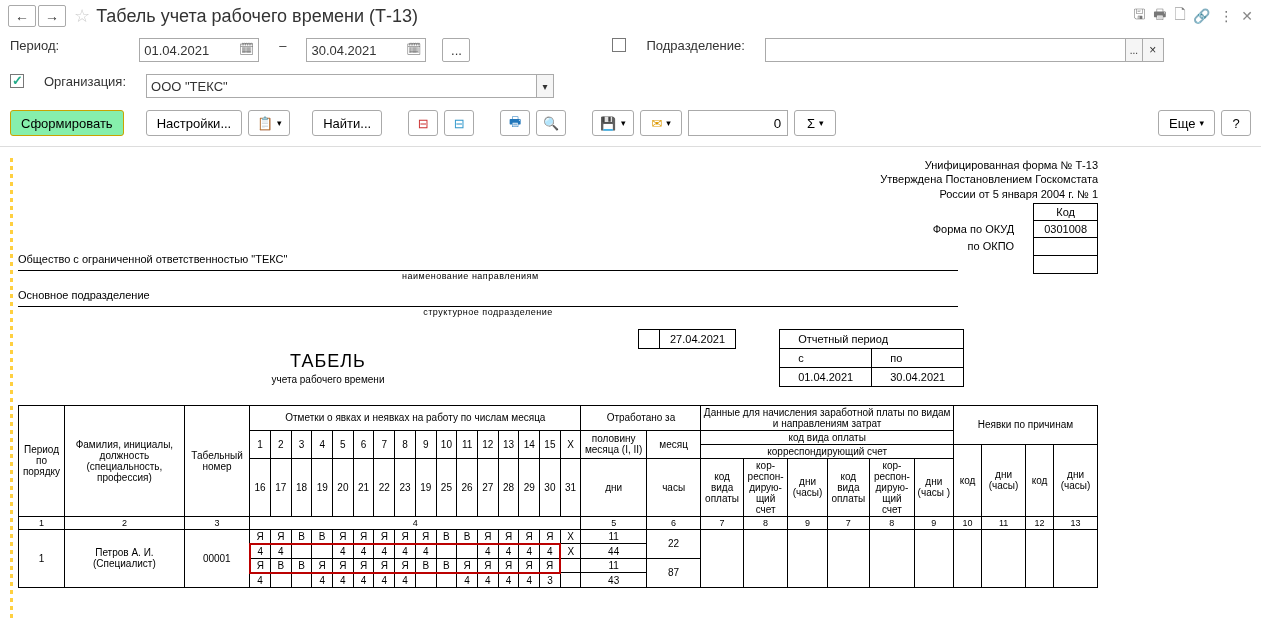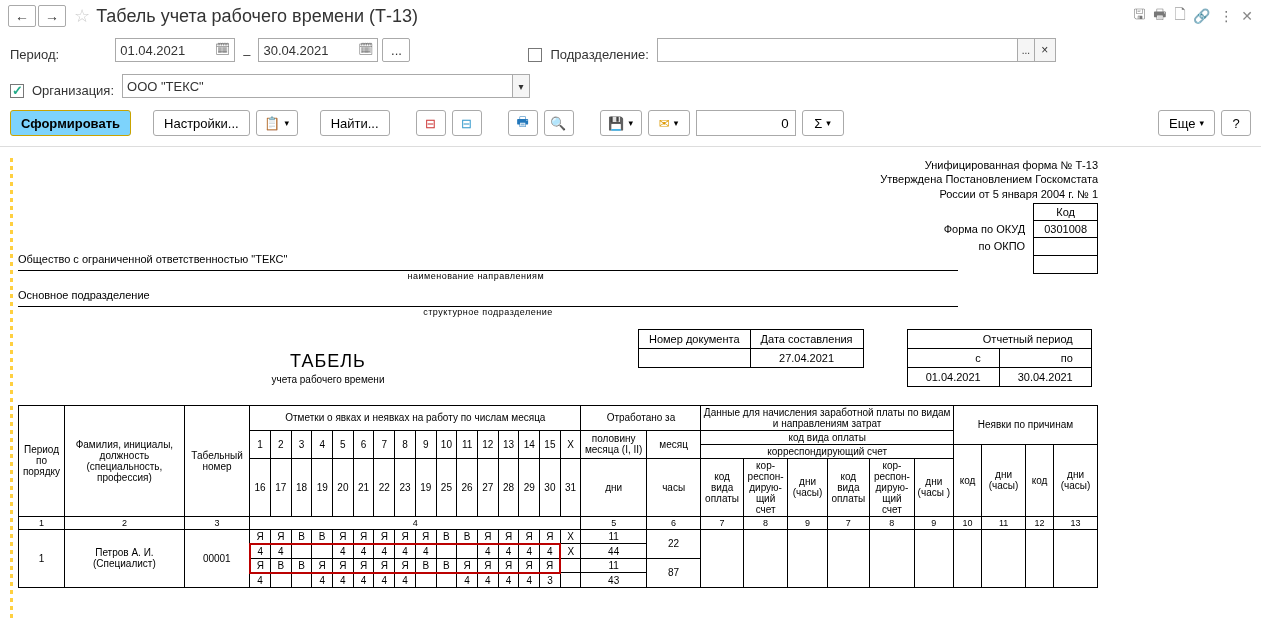--- a/index.html
+++ b/index.html
@@ -7,63 +7,63 @@
   .app { width:1261px; height:630px; overflow:hidden; position:relative; }
   .titlebar { display:flex; align-items:center; padding:4px 8px; height:32px; }
   .nav-btn { width:28px; height:22px; border:1px solid #aaa; border-radius:2px; background:#fff; display:flex; align-items:center; justify-content:center; cursor:pointer; margin-right:2px; }
   .nav-btn.r { margin-right:8px; }
   .star { color:#ccc; font-size:18px; margin-right:6px; }
   .title { font-size:18px; flex:1; }
   .title-icons { display:flex; gap:8px; align-items:center; color:#777; }
   .title-icons span { cursor:pointer; font-size:14px; }
   .close-x { font-size:16px; color:#888; }
 
-  .paramrow { display:flex; align-items:flex-end; padding:6px 10px; gap:4px; }
+  .paramrow { display:flex; align-items:flex-start; padding:6px 10px; gap:16px; }
   .label { margin-right:4px; }
   .input { height:24px; border:1px solid #aaa; background:#fff; padding:0 4px; font-size:13px; display:flex; align-items:center; }
   .date-field { width:120px; position:relative; display:flex; align-items:center; }
   .date-field .cal-icon { position:absolute; right:4px; top:3px; font-size:12px; color:#555; }
   .dash { margin:0 4px; }
   .btn-sq { width:28px; height:24px; border:1px solid #aaa; border-radius:2px; background:#fff; display:flex; align-items:center; justify-content:center; cursor:pointer; }
   .checkbox { width:14px; height:14px; border:1px solid #777; display:inline-block; vertical-align:middle; margin-right:4px; position:relative; }
   .checkbox.checked::after { content:"✓"; position:absolute; top:-2px; left:1px; color:#2a8; font-size:13px; font-weight:bold; }
   .combo { display:flex; align-items:center; }
   .combo .input { border-right:none; }
   .combo-btn { width:18px; height:24px; border:1px solid #aaa; background:#f5f5f5; display:flex; align-items:center; justify-content:center; cursor:pointer; font-size:10px; }
   .clear-btn { width:22px; height:24px; border:1px solid #aaa; background:#f5f5f5; display:flex; align-items:center; justify-content:center; cursor:pointer; font-size:12px; margin-left:-1px; }
 
   .toolbar { display:flex; align-items:center; padding:6px 10px 10px 10px; gap:6px; border-bottom:1px solid #ddd; }
   .tbtn { height:26px; padding:0 10px; border:1px solid #aaa; border-radius:3px; background:#fff; cursor:pointer; display:flex; align-items:center; gap:4px; font-size:13px; }
-  .tbtn.primary { background:#7dd3fc; border-color:#c9a300; font-weight:bold; }
+  .tbtn.primary { background:#86efac; border-color:#c9a300; font-weight:normal; }
   .tbtn.icon-only { width:30px; padding:0; justify-content:center; }
   .tbtn.icon-dd { width:42px; padding:0; justify-content:center; }
   .tb-spacer { flex:1; }
   .num-input { width:100px; height:26px; border:1px solid #aaa; text-align:right; padding:0 6px; }
   
   .report-area { position:absolute; top:150px; left:0; right:0; bottom:0; overflow:auto; padding:8px 20px 8px 14px; }
   .report-area::-webkit-scrollbar { width:14px; }
   .report-area::-webkit-scrollbar-thumb { background:#c0c0c0; border-radius:6px; }
   .margin { position:absolute; left:10px; top:158px; width:3px; height:460px; background:repeating-linear-gradient(180deg,#ffd040 0 4px, transparent 4px 8px); }
   
   .doc { font-family: Arial, sans-serif; font-size:11px; color:#000; width:1080px; margin-left:4px; }
   .top-note { text-align:right; font-size:11px; line-height:1.3; }
   .code-table { border-collapse:collapse; float:right; margin-top:2px; }
   .code-table td, .code-table th { border:1px solid #000; padding:2px 10px; font-size:11px; text-align:center; }
-  .code-table .lbl { border:none; text-align:right; padding-right:8px; }
+  .code-table .lbl { border:none; text-align:right; padding-right:19px; }
   .code-table .hdr { font-weight:normal; }
   .code-table .empty { height:18px; }
 
   .org-line { border-bottom:1px solid #000; width:940px; height:18px; font-size:11px; padding-bottom:1px; margin-top:52px; }
   .sub-cap { text-align:center; font-size:9px; width:940px; letter-spacing:0.5px; }
 
   .doc-info { margin-top:12px; }
   .info-t { border-collapse:collapse; display:inline-table; margin-left:620px; }
   .info-t td { border:1px solid #000; padding:3px 10px; text-align:center; font-size:11px; }
   .info-t2 { border-collapse:collapse; display:inline-table; margin-left:40px; }
-  .info-t2 td { border:1px solid #000; padding:3px 18px; text-align:right; font-size:11px; }
+  .info-t2 td { border:1px solid #000; padding:3px 18px; text-align:left; font-size:11px; }
   .tabel-title { text-align:center; font-size:18px; margin-top:-36px; margin-bottom:2px; letter-spacing:1px; width:620px; }
   .tabel-sub { text-align:center; font-size:10px; width:620px; }
 
   .main-table { border-collapse:collapse; margin-top:20px; width:1080px; }
   .main-table td, .main-table th { border:1px solid #000; padding:1px 2px; font-size:10px; text-align:center; vertical-align:middle; }
   .main-table th { font-weight:normal; }
   .main-table .daycell { width:19px; height:14px; }
   .main-table .numrow td { font-size:9px; }
   tr.halfred1 td.hc { border-top:2px solid #b00; border-bottom:1px solid #000; }
   tr.halfred1 td.hc.first { border-left:2px solid #b00; }
@@ -211,24 +211,20 @@
 
   <div class="org-line">Общество с ограниченной ответственностью "ТЕКС"</div>
   <div class="sub-cap">наименование направлениям</div>
 
   <div class="org-line" style="margin-top:8px">Основное подразделение</div>
   <div class="sub-cap">структурное подразделение</div>
 
   <div class="doc-info">
     <table class="info-t">
       <tbody>
-              <tr>
-                <td>Номер документа</td>
-                <td>Дата составления</td>
-              </tr>
       <tr>
                 <td style="height:18px"></td>
                 <td>27.04.2021</td>
               </tr>
     </tbody></table>
     <table class="info-t2">
       <tbody>
               <tr>
                 <td colspan="2">Отчетный период</td>
               </tr>

